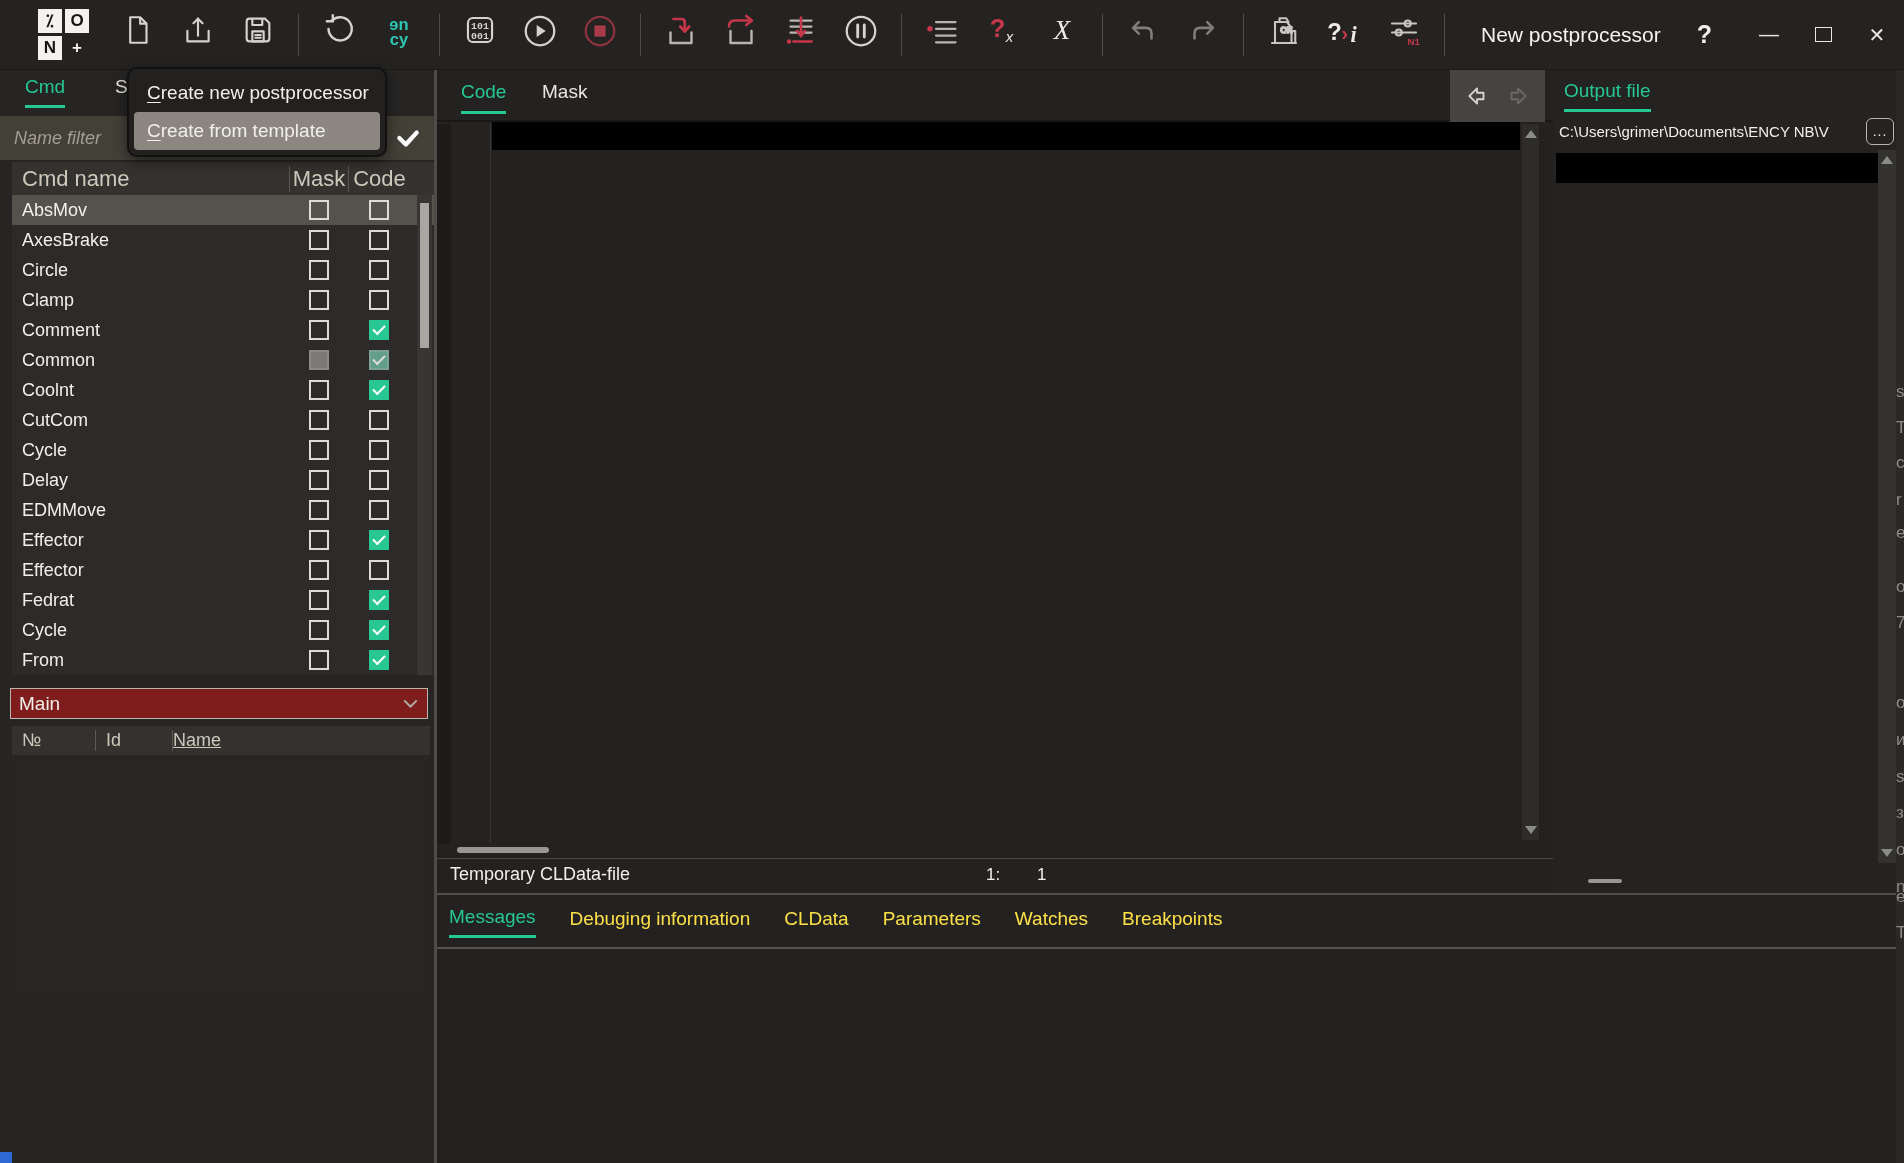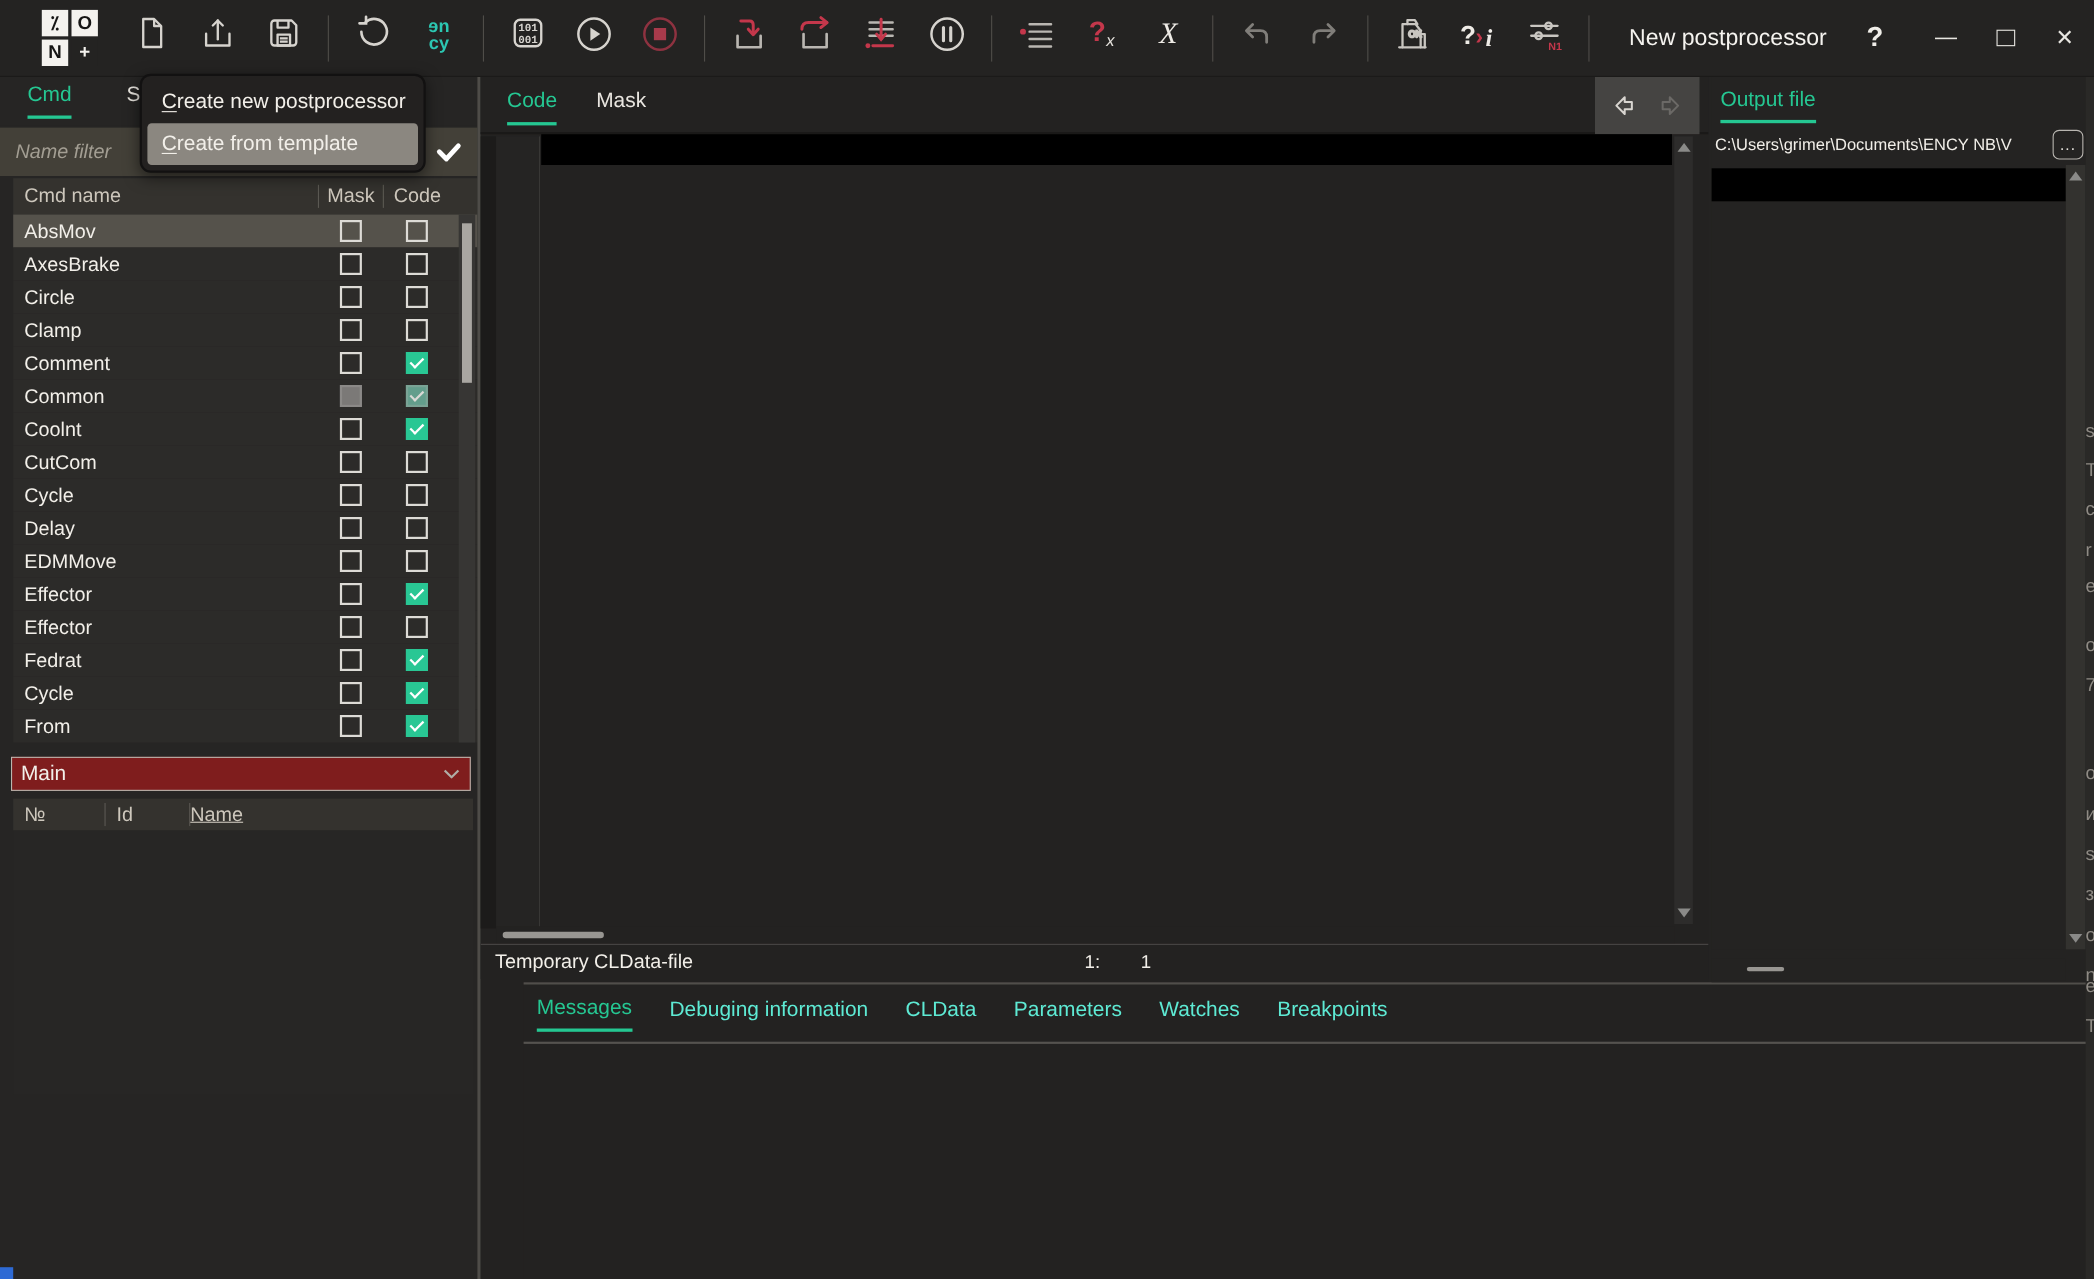--- a/index.html
+++ b/index.html
@@ -35,21 +35,21 @@
   .ltab { position:absolute; top:6px; font-size:19px; color:#e9e6e0; padding-bottom:7px; }
   .ltab.active { color:#25c792; border-bottom:3px solid #25c792; }
 
   .filter-row { position:absolute; left:0; top:46px; width:434px; height:44px; background:#434038;
                 display:flex; align-items:center; }
   .filter-text { font-style:italic; color:#a39e93; font-size:18px; margin-left:14px; flex:1; }
   .filter-apply { width:40px; height:34px; display:flex; align-items:center; justify-content:center; margin-right:6px;}
 
   .cmd-table { position:absolute; left:12px; right:0; top:92px; }
   .cthead { height:33px; background:#34322e; display:flex; align-items:center;
-            color:#cdc7bc; font-size:18px; }
+            color:#cdc7bc; font-size:22px; }
   .cthead .h-name { width:277px; padding-left:10px; }
   .cthead .h-mask { width:59px; text-align:center; border-left:1px solid #5b5953; }
   .cthead .h-code { width:62px; text-align:center; border-left:1px solid #5b5953; }
   .ctrow { height:30px; display:flex; align-items:center; background:#2c2b29; color:#f2efe9;
            font-size:18px; }
   .ctrow.sel { background:#55524b; }
   .ctrow .cname { width:277px; padding-left:10px; }
   .cbcell { width:59px; display:flex; justify-content:center; }
   .cbcell.codecell { width:62px; }
   .cb { width:20px; height:20px; border:2.5px solid #dddbd6; background:transparent; }
@@ -108,23 +108,23 @@
   .ehscroll { position:absolute; left:14px; right:31px; top:772px; height:16px; background:#232221; }
   .ehscroll .thumb { position:absolute; left:6px; top:5px; width:92px; height:6px; background:#989692; border-radius:3px; }
   .status-row { position:absolute; left:0; right:0; top:788px; height:32px; background:#232221;
                 border-top:1px solid #4a4846; display:flex; align-items:center; }
   .status-file { font-size:18px; color:#f2efe9; margin-left:13px; }
   .status-line { position:absolute; left:549px; font-size:17px; color:#f2efe9; }
   .status-col  { position:absolute; left:600px; font-size:17px; color:#f2efe9; }
 
   
   .bpanel { position:absolute; left:437px; top:893px; right:0; bottom:0; background:#232221;
-            border-top:2px solid #504e4a;margin-left:39px; }
+            border-top:2px solid #504e4a; }
   .btabs { position:absolute; left:12px; top:8px; display:flex; gap:34px; align-items:center; height:38px; }
-  .btab { font-size:19px; color:#5eead4; padding-bottom:7px; white-space:nowrap; }
+  .btab { font-size:19px; color:#fde047; padding-bottom:7px; white-space:nowrap; }
   .btab.active { color:#25c792; border-bottom:3px solid #25c792; }
   .bdivider { position:absolute; left:0; right:0; top:52px; height:2px; background:#55534f; }
 
   
   .rpanel { position:absolute; left:1556px; top:70px; width:340px; height:823px; background:#242322; }
   .rtab { position:absolute; left:8px; top:10px; font-size:19px; color:#25c792; padding-bottom:7px;
           border-bottom:3px solid #25c792; }
   .path-row { position:absolute; left:0; top:44px; width:340px; height:34px; display:flex; align-items:center; }
   .path-text { font-size:15px; color:#f2efe9; margin-left:3px; white-space:nowrap; overflow:hidden; flex:1; }
   .browse-btn { flex:0 0 auto; width:28px; height:27px; border:1.5px solid #b8b5b0; border-radius:6px;

